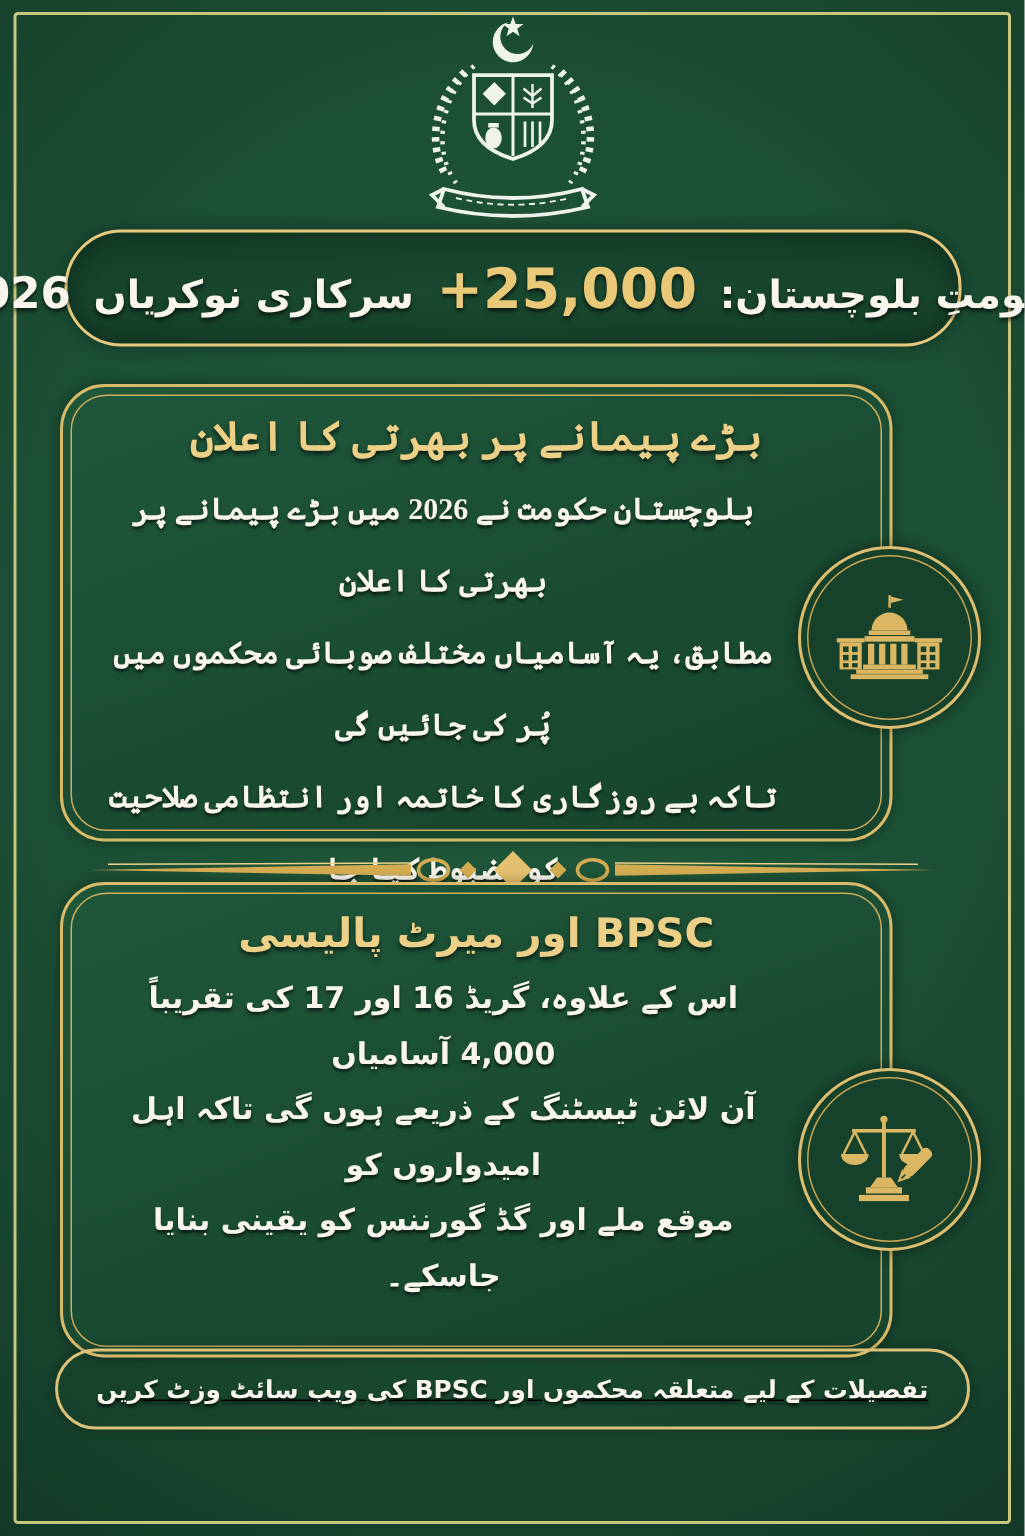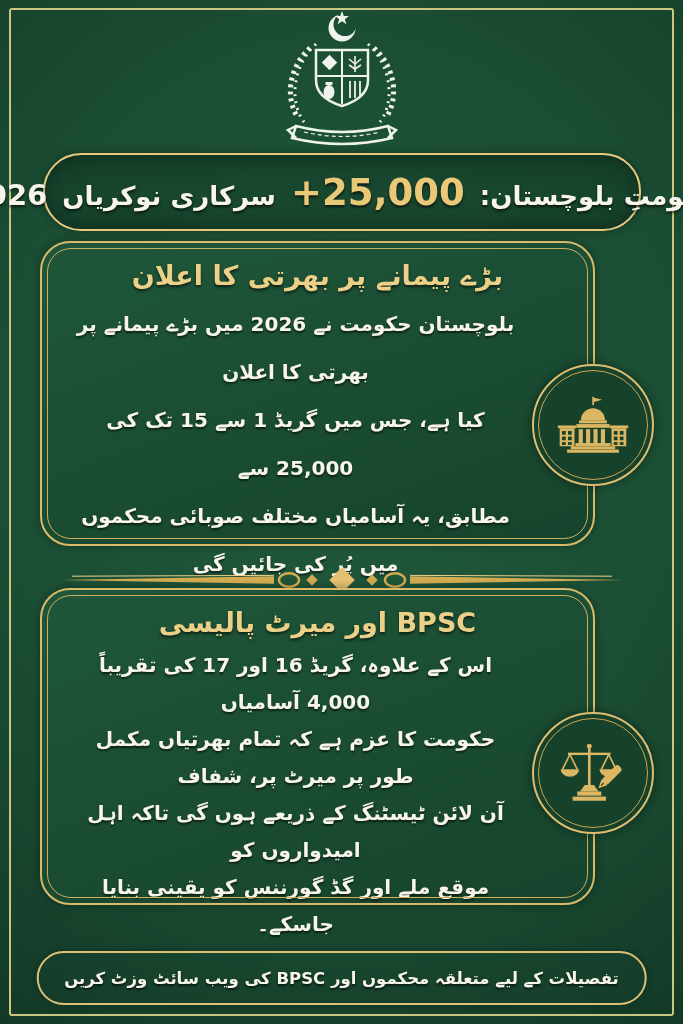--- a/index.html
+++ b/index.html
@@ -33,21 +33,21 @@
   .banner-text span{padding:0 3px;}
 
   .card{
     position:absolute;left:40px;width:551px;
     border:2px solid #d9ba68;border-radius:30px;
     background:linear-gradient(160deg,#1f573a 0%,#1a4c33 55%,#16432d 100%);
     box-shadow:0 0 8px rgba(0,0,0,.35);
   }
   .card::before{content:"";position:absolute;inset:5px;border:1.5px solid #cfae5c;
     border-radius:24px;pointer-events:none;}
-  .card1{top:241px;height:301px;}
+  .card1{top:256px;height:301px;font-family:Liberation Serif, serif;}
   .card2{top:588px;height:313px;}
 
   .card .heading{
     margin-top:17px;text-align:center;direction:rtl;
     color:#ecd087;font-size:27px;font-weight:700;
     text-shadow:0 2px 3px rgba(0,0,0,.6);
   }
   .card .body{
     margin-top:9px;direction:rtl;text-align:center;
     padding:0 74px 0 30px;
@@ -63,24 +63,25 @@
     display:flex;align-items:center;justify-content:center;
   }
   .badge::before{content:"";position:absolute;inset:4px;border:1.5px solid #caa654;
     border-radius:50%;pointer-events:none;}
   .badge1{top:364px;}
   .badge2{top:712px;}
 
   .divider{position:absolute;top:564px;left:50%;transform:translateX(-50%);}
 
   .footer-pill{
-    position:absolute;top:951px;left:50%;transform:translateX(-50%);
+    position:absolute;top:899px;left:50%;transform:translateX(-50%);
     height:50px;padding:0 26px;border:2px solid #dcc178;border-radius:27px;
     display:flex;align-items:center;justify-content:center;
     box-shadow:0 0 8px rgba(0,0,0,.3);
+    text-decoration:underline;
   }
   .footer-text{direction:rtl;white-space:nowrap;color:#f8f5ec;
     font-size:16.5px;font-weight:700;text-shadow:0 2px 2px rgba(0,0,0,.6);}
 </style>
 </head>
 <body>
 
 <div class="vignette"></div>
 
 <div class="layer">
@@ -150,21 +151,20 @@
       <span class="num">25,000+</span>
       <span>سرکاری نوکریاں</span>
       <span class="yr">2026</span>
     </div>
   </div>
 
   <div class="card card1">
     <div class="heading">بڑے پیمانے پر بھرتی کا اعلان</div>
     <div class="body">
       <div>بلوچستان حکومت نے 2026 میں بڑے پیمانے پر بھرتی کا اعلان</div>
-      <div>کیا ہے، جس میں گریڈ 1 سے 15 تک کی 25,000 سے</div>
       <div>مطابق، یہ آسامیاں مختلف صوبائی محکموں میں پُر کی جائیں گی</div>
       <div>تاکہ بے روزگاری کا خاتمہ اور انتظامی صلاحیت کو مضبوط کیا جا</div>
       <div>سکے۔</div>
     </div>
   </div>
 
   <div class="badge badge1">
     <svg width="74" height="62" viewBox="0 0 80 64">
       <g fill="#dcb763">
         <rect x="39.2" y="1.5" width="1.8" height="9"></rect>
@@ -212,21 +212,20 @@
       <rect x="266" y="12" width="8" height="8" transform="rotate(45 270 16)" stroke="none"></rect>
       <rect x="326" y="12" width="8" height="8" transform="rotate(45 330 16)" stroke="none"></rect>
       <rect x="291" y="7" width="18" height="18" transform="rotate(45 300 16)" stroke="none" fill="#e4c170"></rect>
     </g>
   </svg>
 
   <div class="card card2">
     <div class="heading">BPSC اور میرٹ پالیسی</div>
     <div class="body">
       <div>اس کے علاوہ، گریڈ 16 اور 17 کی تقریباً 4,000 آسامیاں</div>
-      <div>حکومت کا عزم ہے کہ تمام بھرتیاں مکمل طور پر میرٹ پر، شفاف</div>
       <div>آن لائن ٹیسٹنگ کے ذریعے ہوں گی تاکہ اہل امیدواروں کو</div>
       <div>موقع ملے اور گڈ گورننس کو یقینی بنایا جاسکے۔</div>
     </div>
   </div>
 
   <div class="badge badge2">
     <svg width="74" height="64" viewBox="0 0 80 66">
       <g fill="#dcb763" stroke="#dcb763">
         <circle cx="36" cy="4" r="2.6" stroke="none"></circle>
         <rect x="34.6" y="6" width="2.8" height="40" stroke="none"></rect>

